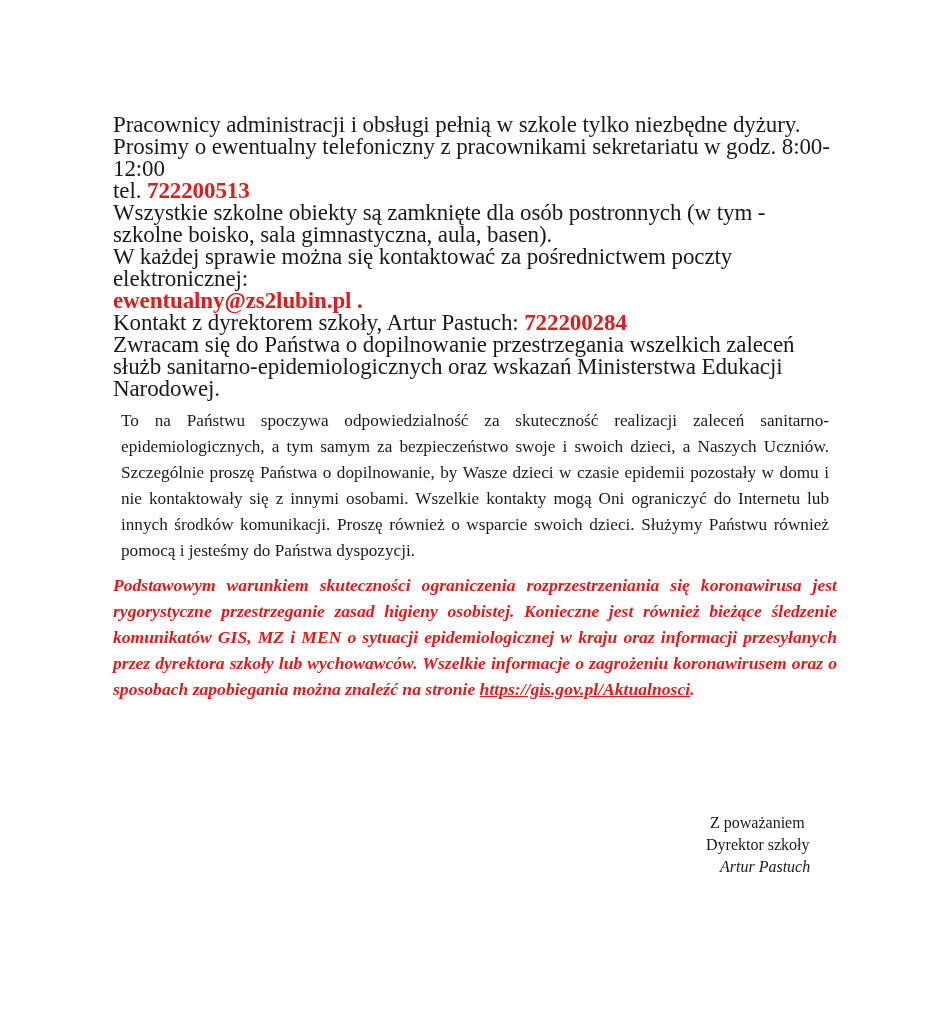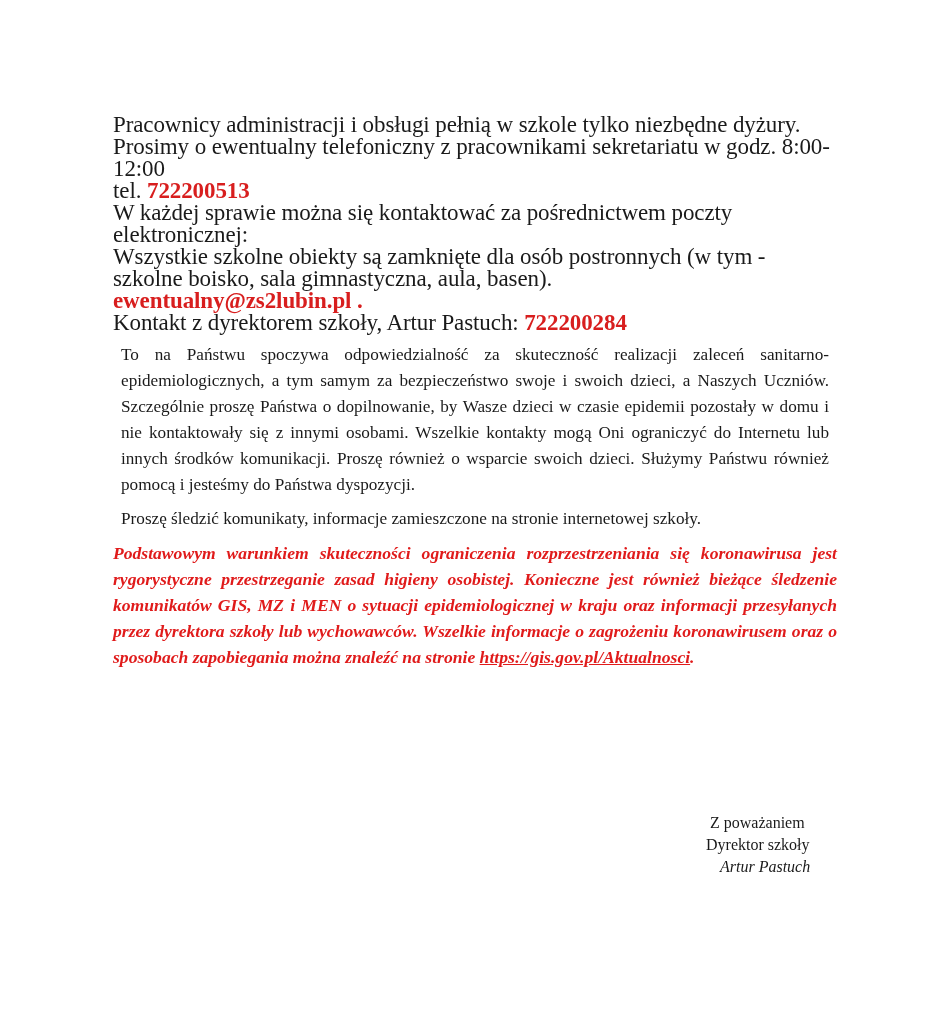--- a/index.html
+++ b/index.html
@@ -73,29 +73,29 @@
   </style>
 </head>
 <body>
 
 <div class="page">
 
   <div class="block-dense">
     <p>Pracownicy administracji i obsługi pełnią w szkole tylko niezbędne dyżury.</p>
     <p>Prosimy o ewentualny telefoniczny z pracownikami sekretariatu w godz. 8:00-12:00</p>
     <p><span>tel. </span><span class="red-strong">722200513</span></p>
+    <p>Wszystkie szkolne obiekty są zamknięte dla osób postronnych (w tym - szkolne boisko, sala gimnastyczna, aula, basen).</p>
     <p>W każdej sprawie można się kontaktować za pośrednictwem poczty elektronicznej:</p>
-    <p>Wszystkie szkolne obiekty są zamknięte dla osób postronnych (w tym - szkolne boisko, sala gimnastyczna, aula, basen).</p>
     <p><span class="red-strong">ewentualny@zs2lubin.pl</span><span class="red-strong"> .</span></p>
     <p><span>Kontakt z dyrektorem szkoły, Artur Pastuch: </span><span class="red-strong">722200284</span></p>
+    <p>Zwracam się do Państwa o dopilnowanie przestrzegania wszelkich zaleceń służb sanitarno-epidemiologicznych oraz wskazań Ministerstwa Edukacji Narodowej.</p>
   </div>
 
   <div class="block-justified">
     <p class="indent0"> To na Państwu spoczywa odpowiedzialność za skuteczność realizacji zaleceń sanitarno-epidemiologicznych, a tym samym za bezpieczeństwo swoje i swoich dzieci, a Naszych Uczniów. Szczególnie proszę Państwa o dopilnowanie, by Wasze dzieci w czasie epidemii pozostały w domu i nie kontaktowały się z innymi osobami. Wszelkie kontakty mogą Oni ograniczyć do Internetu lub innych środków komunikacji. Proszę również o wsparcie swoich dzieci.  Służymy Państwu również pomocą i jesteśmy do Państwa dyspozycji.</p>
-    <p>Proszę śledzić komunikaty, informacje zamieszczone na stronie internetowej szkoły.</p>
   </div>
 
   <div class="block-red">
     <span>Podstawowym warunkiem skuteczności ograniczenia rozprzestrzeniania się koronawirusa jest rygorystyczne przestrzeganie zasad higieny osobistej. Konieczne jest również bieżące śledzenie komunikatów GIS, MZ i MEN o sytuacji epidemiologicznej w kraju oraz informacji przesyłanych przez dyrektora szkoły lub wychowawców. Wszelkie informacje o zagrożeniu koronawirusem oraz o sposobach zapobiegania można znaleźć na stronie </span><a href="#">https://gis.gov.pl/Aktualnosci</a><span>.</span>
   </div>
 
 </div>
 
 <div class="signature">
   <div class="sig-greeting">Z poważaniem</div>

